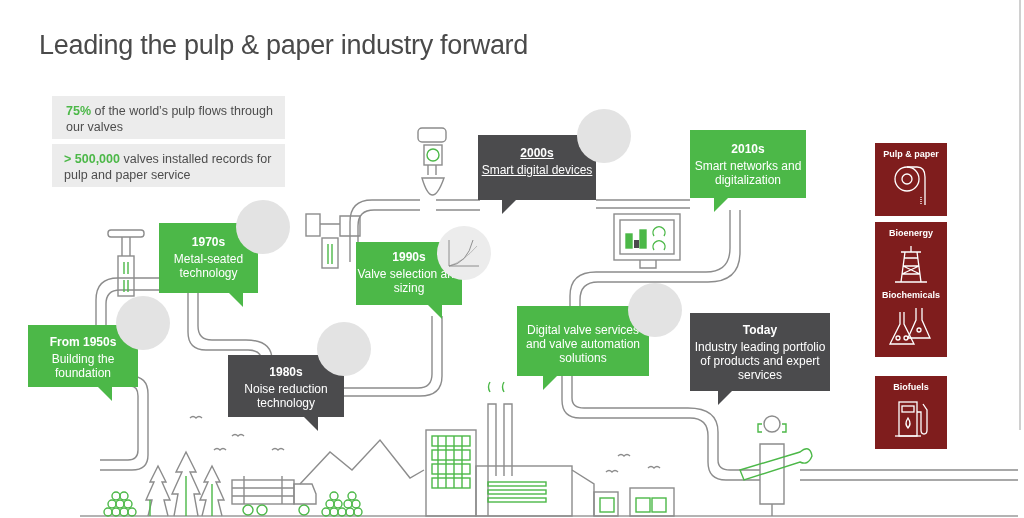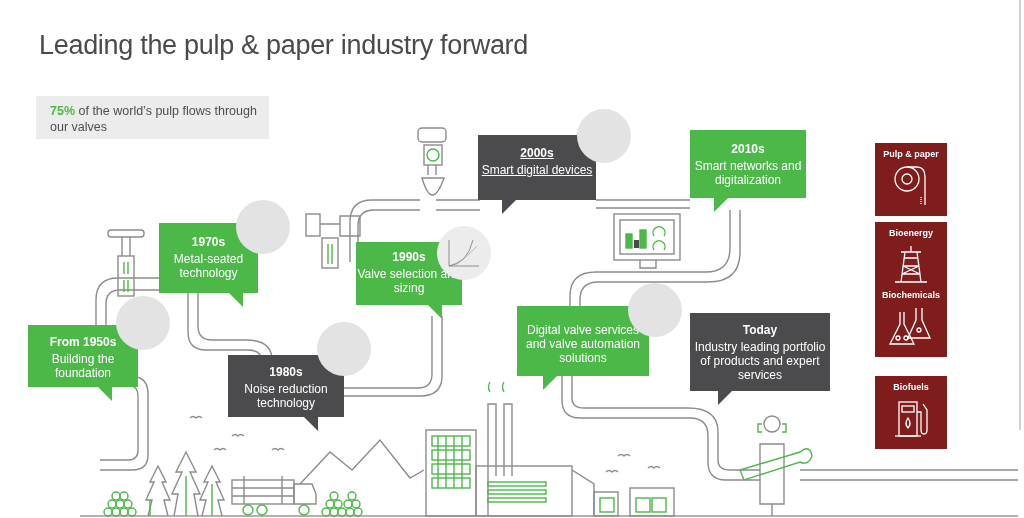--- a/index.html
+++ b/index.html
@@ -1,19 +1,19 @@
 <!DOCTYPE html>
 <html><head>
 <meta charset="utf-8">
 <style>
   html, body { margin:0; padding:0; }
   body { width:1024px; height:518px; position:relative; overflow:hidden; background:#fff; font-family:"Liberation Sans", sans-serif; }
   .frame { position:absolute; left:0; top:0; width:1021px; height:430px; border-right:2px solid #d0d0d0; box-sizing:border-box; background:#fff; }
   .title { position:absolute; left:39px; top:30px; font-size:27px; color:#4a4a4a; letter-spacing:-0.3px; }
-  .stat { position:absolute; left:36px; width:233px; background:#ececec; font-size:12.5px; color:#4d4d4d; line-height:16px; box-sizing:border-box; }
+  .stat { position:absolute; left:52px; width:233px; background:#ececec; font-size:12.5px; color:#4d4d4d; line-height:16px; box-sizing:border-box; }
   .stat .hl { color:#4cb848; font-weight:bold; }
   .stat1 { top:96px; height:43px; padding:7px 0 0 14px; }
   .stat2 { top:144px; height:43px; padding:7px 0 0 12px; }
   svg.art { position:absolute; left:0; top:0; }
   .bubble { position:absolute; color:#fff; text-align:center; font-size:12px; line-height:14px; box-sizing:border-box; }
   .bubble .yr { font-weight:bold; display:block; margin-bottom:3px; font-size:12px; }
   .bubble.green { background:#4cb848; }
   .bubble.dark { background:#4b4b4d; }
   .bubble::after { content:""; position:absolute; width:0; height:0; }
   .tail-l::after { left:var(--tl); bottom:-14px; border-top:14px solid var(--bc); border-right:14px solid transparent; }
@@ -26,20 +26,23 @@
 </style>
 </head>
 <body>
 
 <div class="frame">
 
   <div class="title">Leading the pulp &amp; paper industry forward</div>
 
   <div class="stat stat1">
     <span class="hl">75%</span><span> of the world’s pulp flows through our valves</span>
+  </div>
+  <div class="stat stat2">
+    <span class="hl">&gt; 500,000</span><span> valves installed records for pulp and paper service</span>
   </div>
 
   <svg class="art" width="1024" height="518" viewBox="0 0 1024 518">
     <g fill="none" stroke="#8c8c8c" stroke-width="1.4">
 
       <path d="M96 340 V300 Q96 278 118 278 H160 M106 340 V304 Q106 290 120 290 H160"></path>
 
       <path d="M130 376 Q148 376 148 394 V455 Q148 470 132 470 H100 M130 386 Q138 386 138 396 V450 Q138 460 128 460 H100"></path>
 
       <path d="M188 293 V332 Q188 350 206 350 H248 Q262 350 262 362 M198 293 V326 Q198 340 212 340 H246 Q272 340 272 360"></path>

